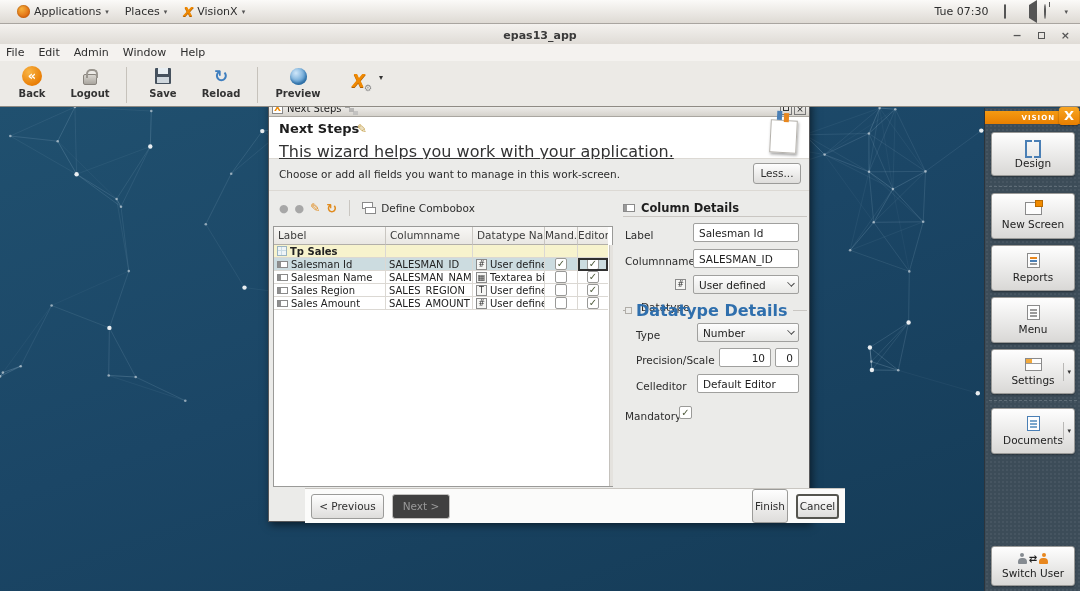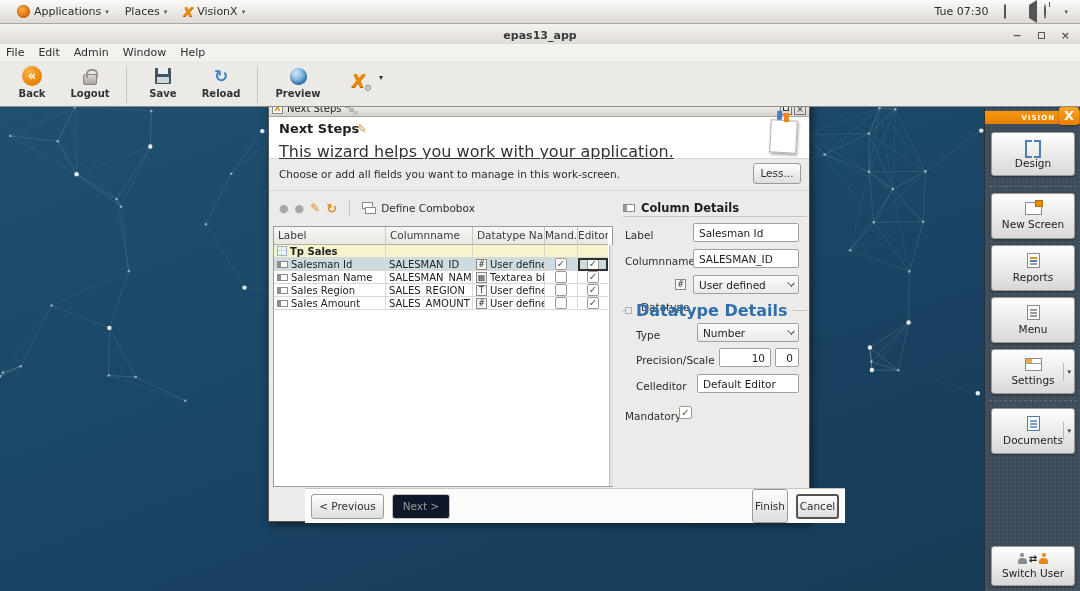--- a/index.html
+++ b/index.html
@@ -177,21 +177,21 @@
   .subhead { position:absolute; left:0; width:100%; height:14px; display:flex; align-items:center; gap:5px; }
   .subhead .dash { width:8px; height:1px; background:#b0ada8; position:relative; }
   .subhead .dash::before { content:""; position:absolute; left:2px; top:-3px; width:5px; height:5px; border:1px solid #b0ada8; background:#ebebe9; }
   .subhead .stxt { font-size:16px; font-weight:bold; color:#2f6fad; }
   .subhead .line { flex:1; height:1px; background:#c9c6c2; }
 
   
   .dlg-footer { position:absolute; left:0; top:387px; width:100%; height:35px; background:#fbfbfa; border-top:1px solid #c9c6c1;
     display:flex; align-items:center; padding:0 6px; gap:8px;margin-left:36px; }
   .btn-prev { width:73px; height:25px; }
-  .btn-next { width:58px; height:25px; color:#9a9a9a; background:#0f172a; border-color:#c2c1bf; }
+  .btn-next { width:58px; height:25px; color:#9a9a9a; background:#404040; border-color:#c2c1bf; }
   .btn-finish { width:36px; height:34px; margin-left:auto; }
   .btn-cancel { width:43px; height:25px; border:2px solid #55554f; }
 </style>
 </head>
 <body>
 
 <div class="screen">
 
   <div class="topbar">
     <div class="tb-left">

